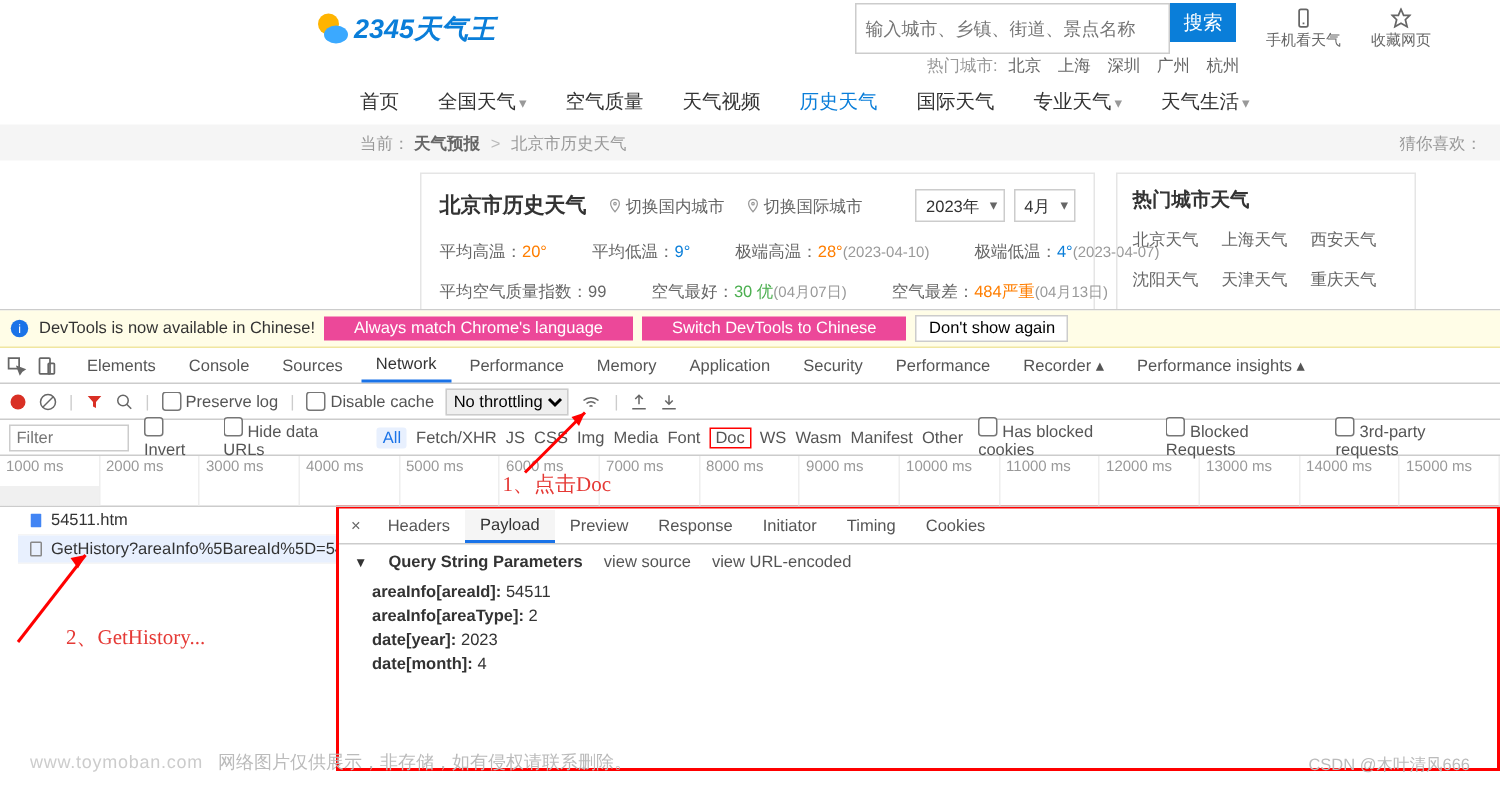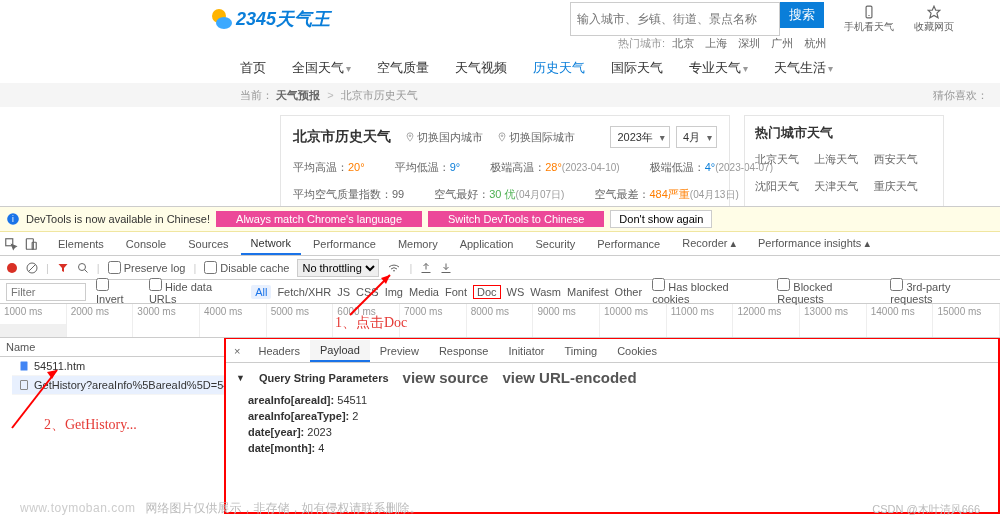--- a/index.html
+++ b/index.html
@@ -86,21 +86,21 @@
 .dt-req.selected { background: #e8f0fe; }
 .dt-req-icon { width: 12px; height: 12px; flex-shrink: 0; }
 
 .dt-detail { flex: 1; border: 2px solid red; margin: -1px 0 0 -1px; }
 .dt-detail-tabs { display: flex; border-bottom: 1px solid #ccc; height: 24px; align-items: center; }
 .dt-detail-tabs .x { padding: 0 8px; cursor: pointer; color: #666; }
 .dt-dtab { padding: 4px 10px; color: #555; cursor: pointer; font-size: 11px; }
 .dt-dtab.active { border-bottom: 2px solid #1a73e8; color: #333; background: #f5f5f5; }
 .dt-section-h { padding: 6px 10px; font-weight: bold; display: flex; gap: 14px; align-items: center; }
 .dt-section-h .tri { font-size: 9px; }
-.dt-section-h a { color: #555; font-weight: bold; font-size: 15px; text-decoration: none; }
+.dt-section-h a { color: #555; font-weight: normal; font-size: 11px; text-decoration: none; }
 .dt-kv { padding: 2px 10px 2px 22px; }
 .dt-kv b { font-weight: bold; }
 
 .annot { position: absolute; color: #e53935; font-size: 14px; font-family: "SimSun", serif; pointer-events: none; }
 .arrow { position: absolute; pointer-events: none; }
 
 .footer { position: absolute; bottom: 6px; left: 20px; font-size: 12px; color: #bbb; }
 .footer .wm { color: #ccc; margin-right: 10px; letter-spacing: 0.5px; }
 .csdn { position: absolute; bottom: 6px; right: 20px; font-size: 11px; color: #bbb; }
 </style>
@@ -326,21 +326,20 @@
     <div class="tl-tick">10000 ms</div>
     <div class="tl-tick">11000 ms</div>
     <div class="tl-tick">12000 ms</div>
     <div class="tl-tick">13000 ms</div>
     <div class="tl-tick">14000 ms</div>
     <div class="tl-tick">15000 ms</div>
   </div>
 
   <div class="dt-body">
     <div class="dt-reqlist">
-      <div class="dt-reqlist-h">Name</div>
       <div class="dt-req">
         <svg class="dt-req-icon" viewBox="0 0 24 24" fill="#4285f4">
             <rect x="5" y="3" width="14" height="18" rx="1"></rect>
           </svg>
         <span>54511.htm</span>
       </div>
       <div class="dt-req selected">
         <svg class="dt-req-icon" viewBox="0 0 24 24" fill="none" stroke="#888" stroke-width="2">
             <rect x="5" y="3" width="14" height="18" rx="1"></rect>
           </svg>

